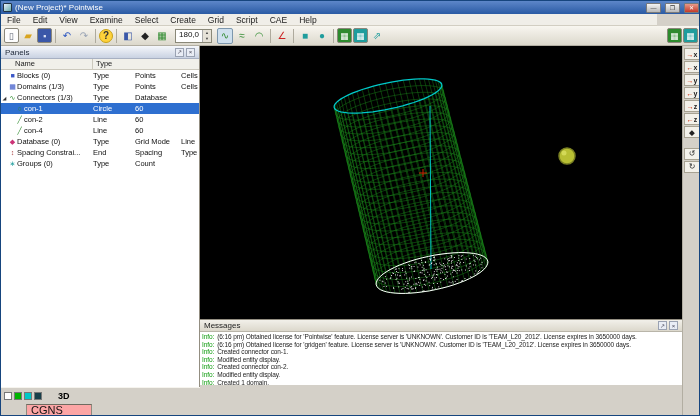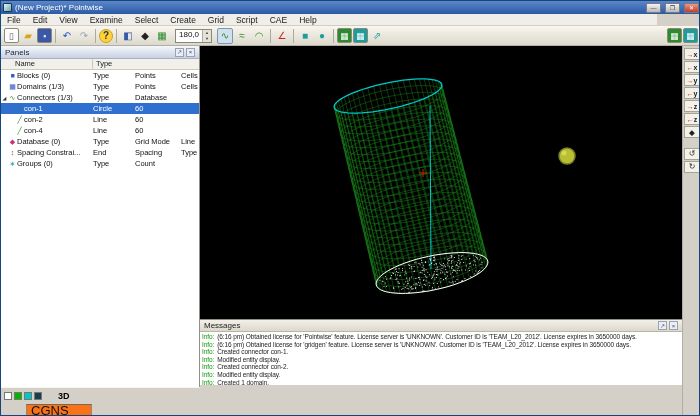--- a/index.html
+++ b/index.html
@@ -72,21 +72,21 @@
   .msg-line .lvl{color:#0a9a0a;margin-right:3px}
   .msg-line .txt{color:#222}
 
   
   .bottom-strip{position:absolute;left:199px;top:388px;width:482px;height:28px;background:#d4d0c8}
   .status-left{position:absolute;left:0;top:386px;width:199px;height:30px;background:#d4d0c8;border-top:1px solid #f6f4ee}
   .sl-row1{height:15px;display:flex;align-items:center;padding:0 3px;gap:2px}
   .swatch{width:8px;height:8px;border:1px solid #777;flex:0 0 auto}
   .mode-label{font-weight:bold;color:#000;margin-left:14px;font-size:9px}
   .sl-row2{height:14px;display:flex;align-items:center;padding:0 3px}
-  .solver-box{width:66px;height:12px;margin-left:22px;border:1px solid #8f8a7d;border-top-color:#6f6b60;background:#f97316;font-size:13px;display:flex;align-items:center;padding-left:4px;color:#111}
+  .solver-box{width:66px;height:12px;margin-left:22px;border:1px solid #8f8a7d;border-top-color:#6f6b60;background:#fca5a5;font-size:11px;display:flex;align-items:center;padding-left:4px;color:#111}
 </style>
 </head>
 <body>
 
 <div class="titlebar">
   <div class="app-icon"></div>
   <div class="title-text">(New Project)* Pointwise</div>
   <div class="tb-btn">—</div>
   <div class="tb-btn">❐</div>
   <div class="tb-btn tb-close">✕</div>

